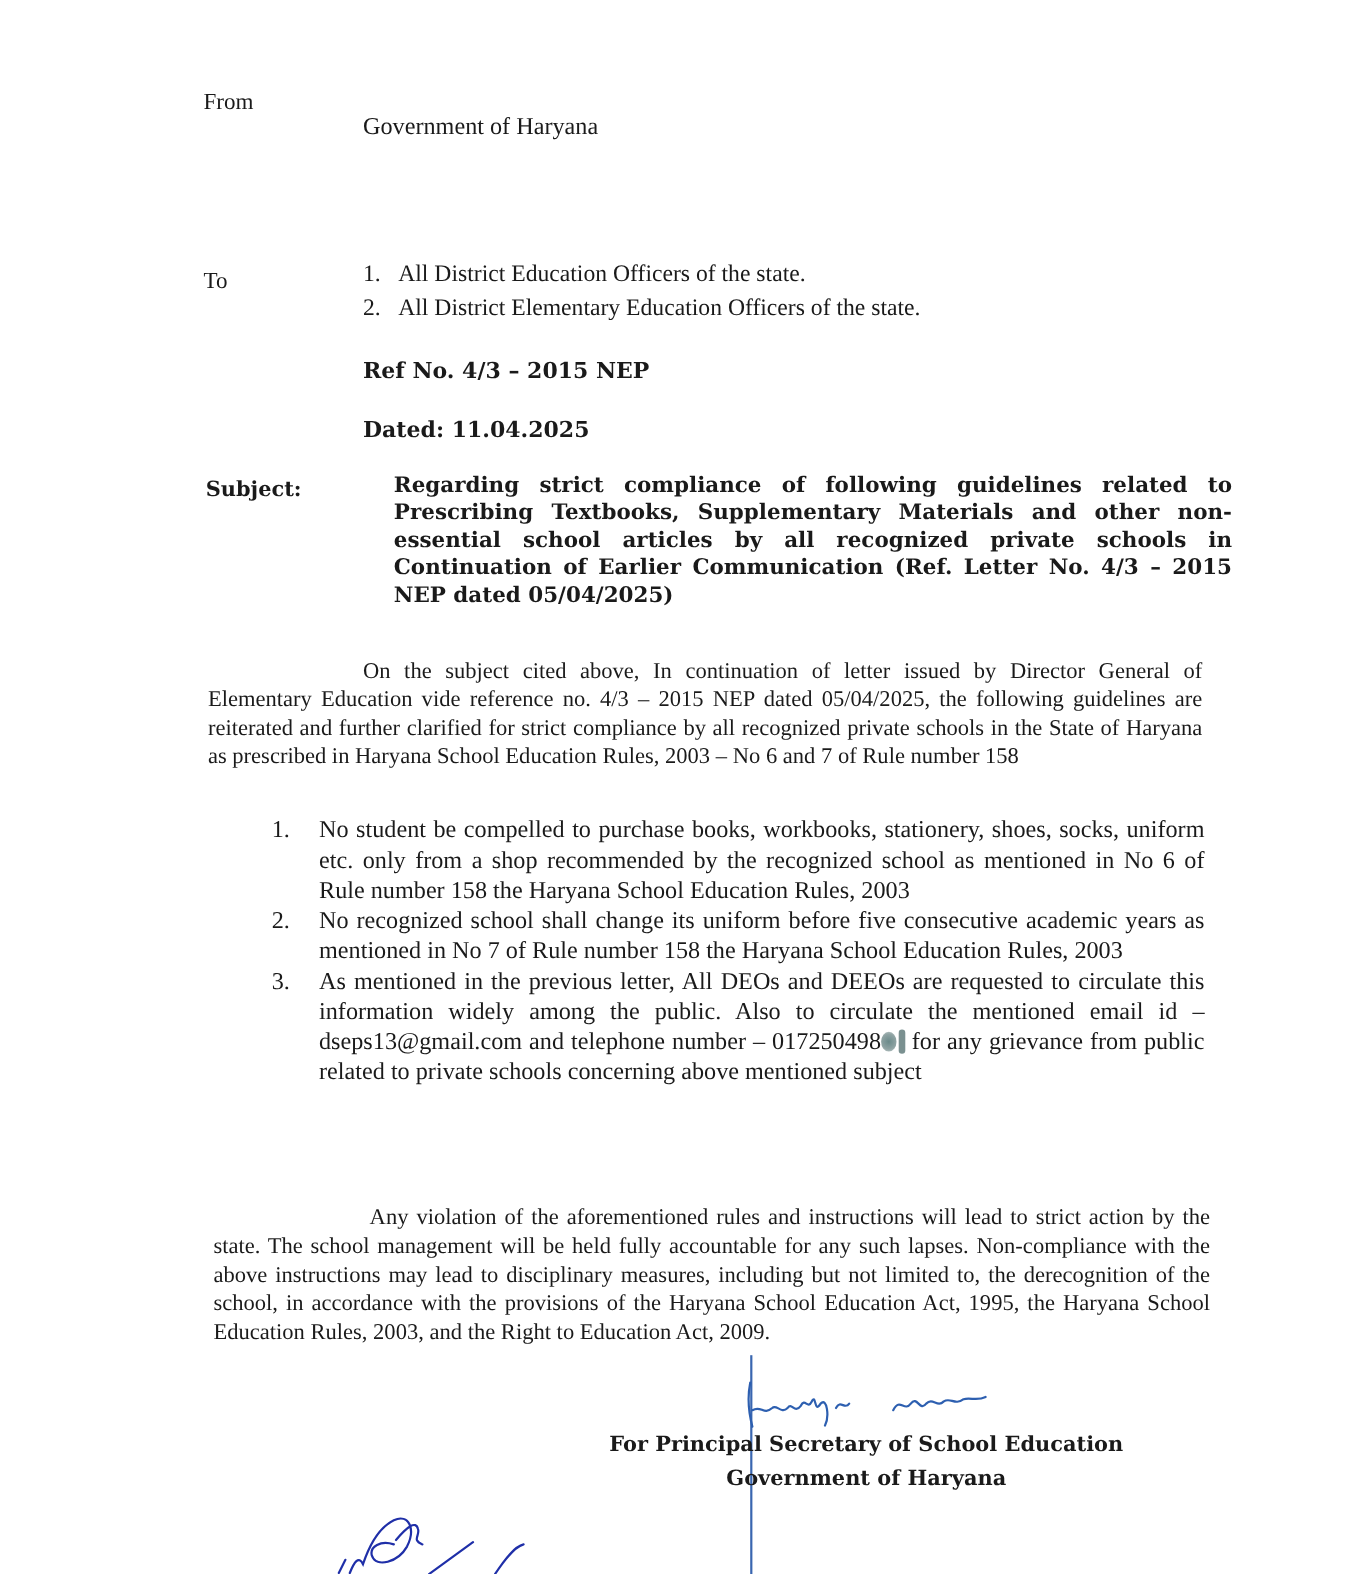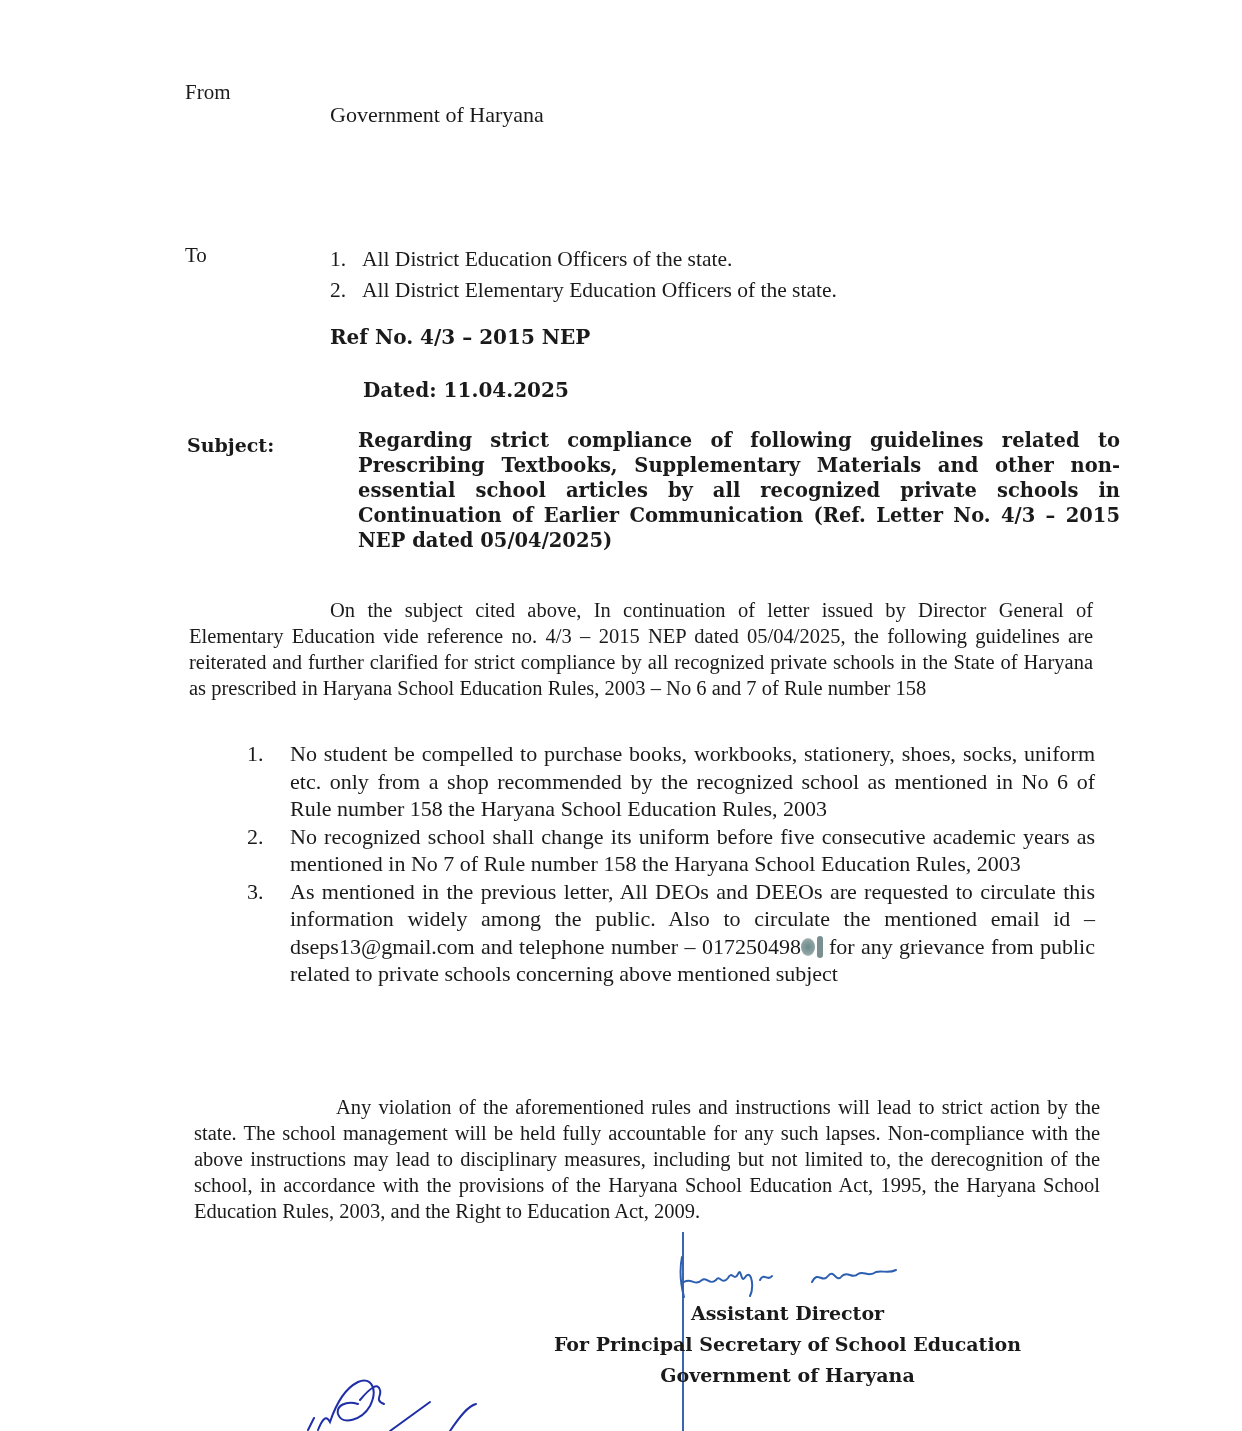--- a/index.html
+++ b/index.html
@@ -8,24 +8,24 @@
       font-family: "DejaVu Serif", "Liberation Serif", serif;
       color: #1a1a1a;
     }
     .abs { position: absolute; }
     .serif { font-family: "Liberation Serif", "DejaVu Serif", serif; }
     .bold { font-family: "DejaVu Serif", "Liberation Serif", serif; font-weight: bold; }
 
     #from-label { left: 185px; top: 80px; font-size: 21px; }
     #from-block { left: 330px; top: 101px; font-size: 22px; line-height: 27px; }
     #to-label { left: 185px; top: 210px; font-size: 21px; margin-top: 33px; }
-    #to-list { left: 330px; top: 244px; font-size: 21.5px; line-height: 31px; }
+    #to-list { left: 330px; top: 233px; font-size: 21.5px; line-height: 31px; }
     #to-list .n { display: inline-block; width: 32px; }
     #ref { left: 330px; top: 325px; font-size: 20px; }
-    #dated { left: 330px; top: 378px; font-size: 20px; margin-left: 33px; }
+    #dated { left: 330px; top: 378px; font-size: 20px; }
     #subject-label { left: 187px; top: 434px; font-size: 19px; }
     #subject-text {
       left: 330px; top: 428px; width: 762px; font-size: 19.5px; line-height: 25px;
       text-align: justify;
       margin-left: 28px;
     }
     #para1 {
       left: 189px; top: 584px; width: 904px; font-size: 20.5px; line-height: 26px;
       text-align: justify; text-indent: 141px; margin-top: 13px;
     }
@@ -97,20 +97,19 @@
 
 <div id="para2" class="abs serif">Any violation of the aforementioned rules and instructions will lead to strict action by the state. The school management will be held fully accountable for any such lapses. Non-compliance with the above instructions may lead to disciplinary measures, including but not limited to, the derecognition of the school, in accordance with the provisions of the Haryana School Education Act, 1995, the Haryana School Education Rules, 2003, and the Right to Education Act, 2009.</div>
 
 <div id="ink-line" class="abs"></div>
 
 <svg id="sig-main" class="abs" width="240" height="50" viewBox="0 0 240 50">
   <path d="M10 5 C8 15 8 30 12 45 M12 30 C20 25 22 35 30 28 C34 24 38 34 44 28 C48 22 50 34 56 26 C60 18 62 30 66 22 C70 14 68 34 74 24 C80 18 82 36 78 44 M88 28 C92 20 96 30 100 24 M140 30 C146 18 150 32 156 24 C162 16 164 32 170 24 C176 18 180 28 186 22 C192 18 196 26 204 20 C210 18 216 22 224 18" fill="none" stroke="#2d5fb0" stroke-width="2" stroke-linecap="round"></path>
 </svg>
 
 <div id="sig-block" class="abs bold">
-  <div>Assistant Director</div>
   <div>For Principal Secretary of School Education</div>
   <div>Government of Haryana</div>
 </div>
 
 <svg id="sig-initials" class="abs" width="180" height="61" viewBox="0 0 180 61">
   <path d="M8 60 L14 48 M18 60 C22 50 26 44 30 52 C34 40 42 20 58 12 C72 6 78 20 70 36 C62 50 42 56 38 44 C36 36 46 30 58 34 M60 30 C70 18 78 12 80 20 C82 26 74 30 84 34 M90 61 L130 32 M150 61 C160 46 168 36 176 34" fill="none" stroke="#1f2fa8" stroke-width="2" stroke-linecap="round"></path>
 </svg>
 
 </body></html>

